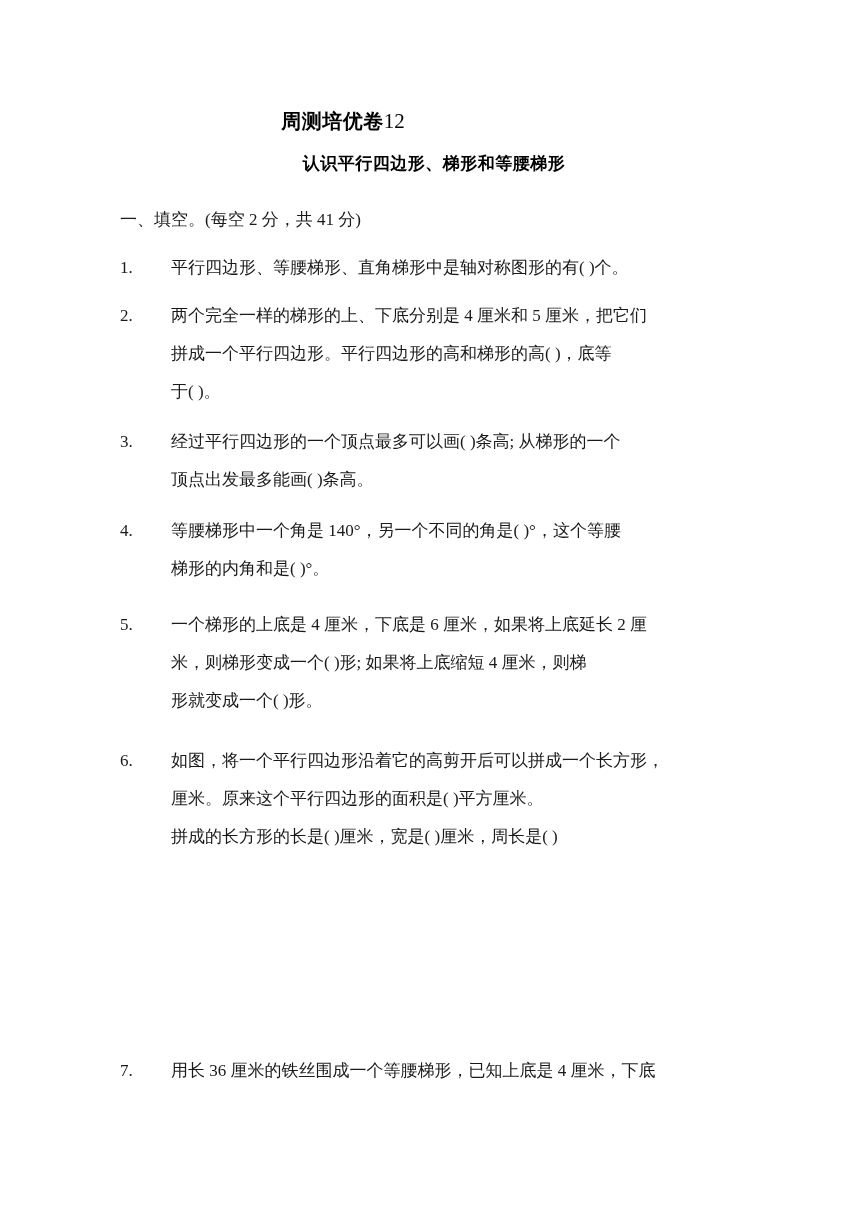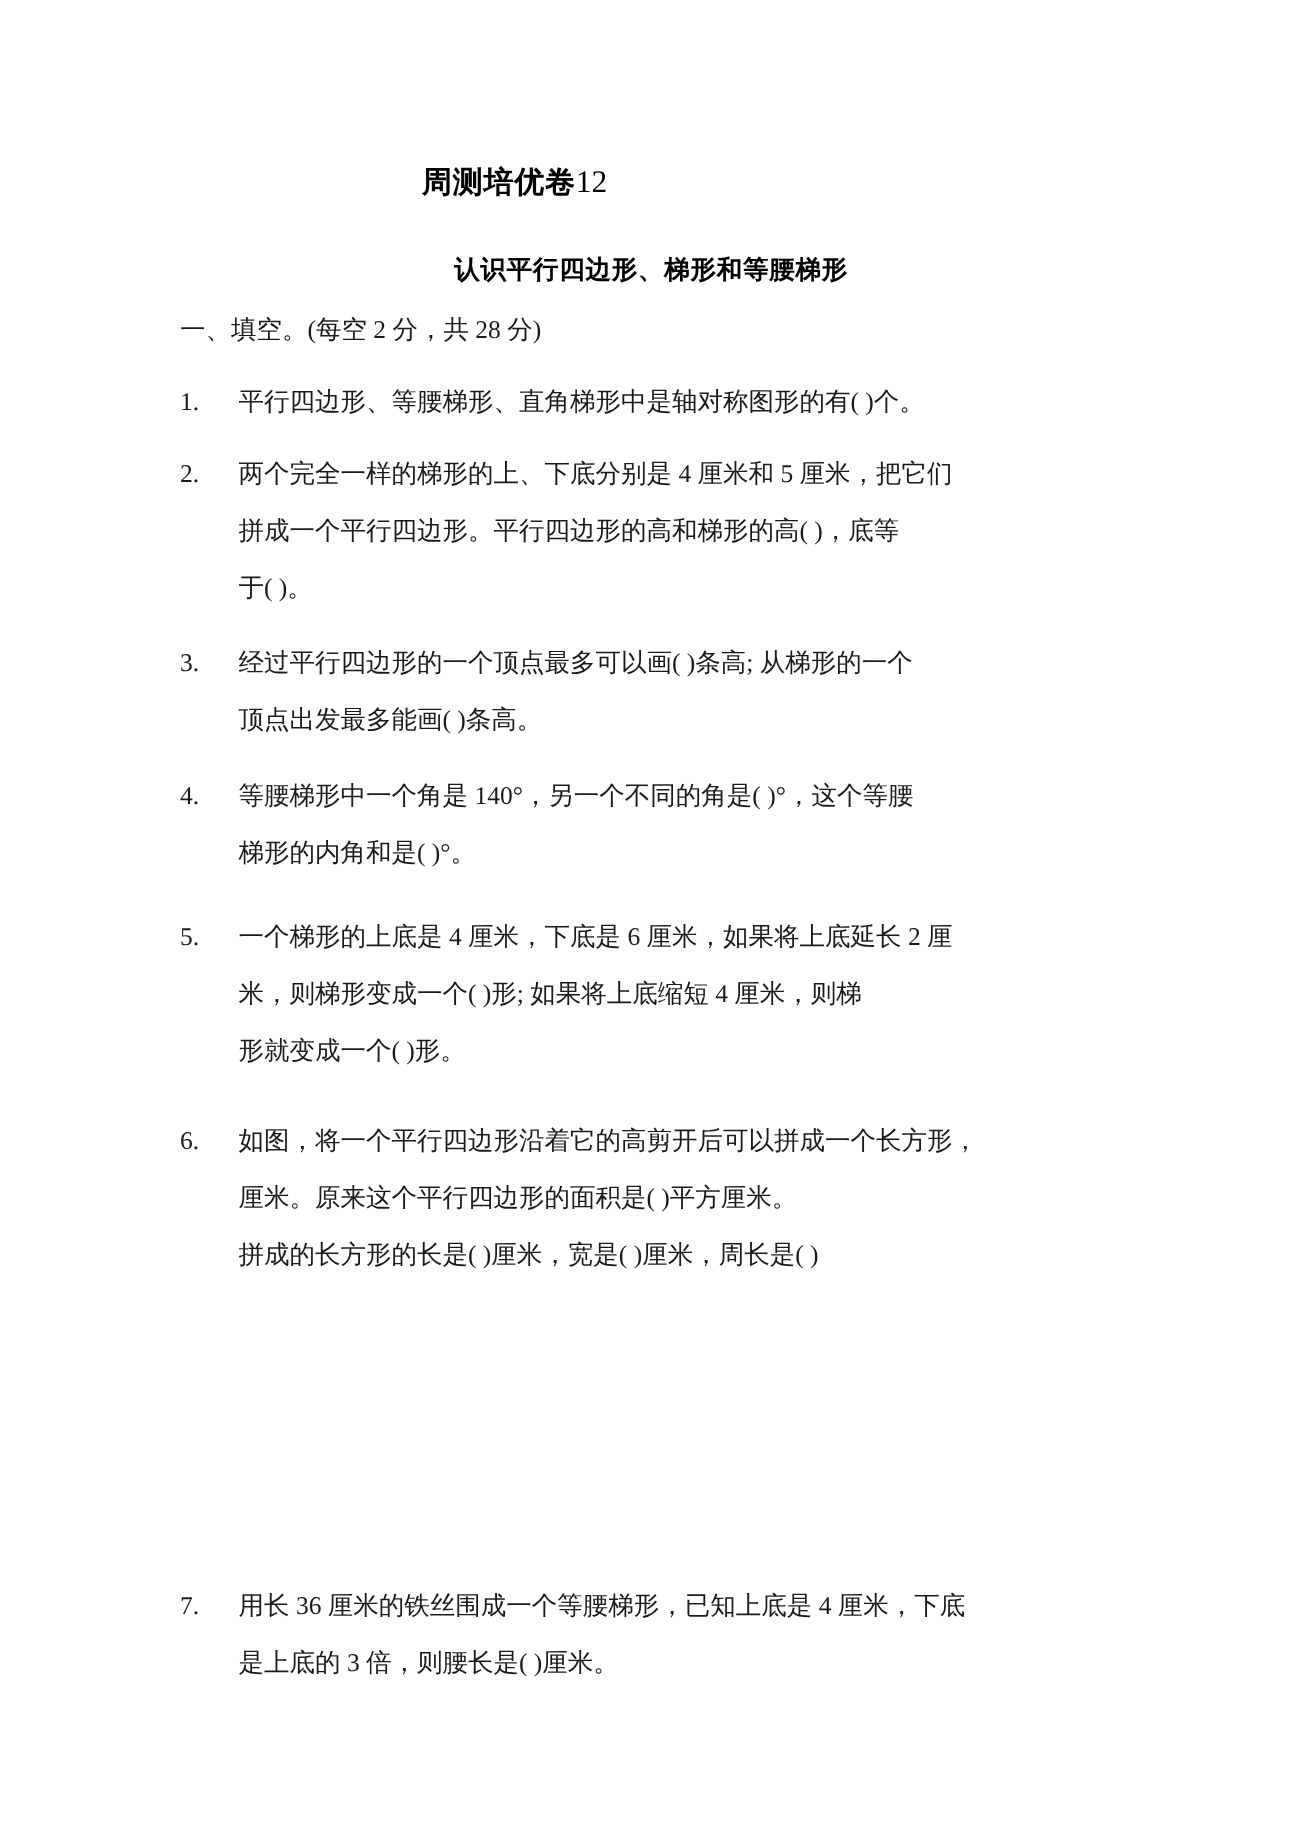--- a/index.html
+++ b/index.html
@@ -48,21 +48,20 @@
     position: absolute;
     left: 0;
     top: 152px;
     width: 868px;
     text-align: center;
     font-family: "DejaVu Sans", sans-serif;
     font-weight: bold;
     font-size: 17px;
     letter-spacing: 0.5px;
     color: #000;
-    margin-top: 16px;
   }
 
   
   .section-head {
     position: absolute;
     left: 120px;
     top: 207px;
     font-size: 17px;
     line-height: 26px;
     white-space: nowrap;
@@ -79,21 +78,21 @@
   .q-num {
     position: absolute;
     left: 0;
     top: 0;
     width: 34px;
     text-align: left;
     font-size: 17px;
     line-height: 38px;
   }
   .q-body {
-    margin-left: 39px;
+    margin-left: 51px;
   }
   .q-line {
     display: block;
     font-size: 17px;
     line-height: 38px;
     white-space: nowrap;
   }
 
   
   .figure {
@@ -121,21 +120,21 @@
 <body>
 
 <div class="page">
 
   <div class="doc-title">
     <span>周测培优卷</span><span class="num">12</span>
   </div>
 
   <div class="doc-subtitle">认识平行四边形、梯形和等腰梯形</div>
 
-  <div class="section-head">一、填空。(每空 2 分，共 28 分)</div>
+  <div class="section-head">一、填空。(每空 2 分，共 41 分)</div>
 
   <div class="q" style="top:249px;">
     <span class="q-num">1.</span>
     <div class="q-body">
       <span class="q-line">平行四边形、等腰梯形、直角梯形中是轴对称图形的有(      )个。</span>
     </div>
   </div>
 
   <div class="q" style="top:297px;">
     <span class="q-num">2.</span>
@@ -178,17 +177,16 @@
       <span class="q-line">厘米。原来这个平行四边形的面积是(      )平方厘米。</span>
       <span class="q-line">拼成的长方形的长是(      )厘米，宽是(         )厘米，周长是(       )</span>
     </div>
   </div>
 
 
   <div class="q" style="top:1052px;">
     <span class="q-num">7.</span>
     <div class="q-body">
       <span class="q-line">用长 36 厘米的铁丝围成一个等腰梯形，已知上底是 4 厘米，下底</span>
-      <span class="q-line">是上底的 3 倍，则腰长是(      )厘米。</span>
     </div>
   </div>
 
 </div>
 
 </body></html>

